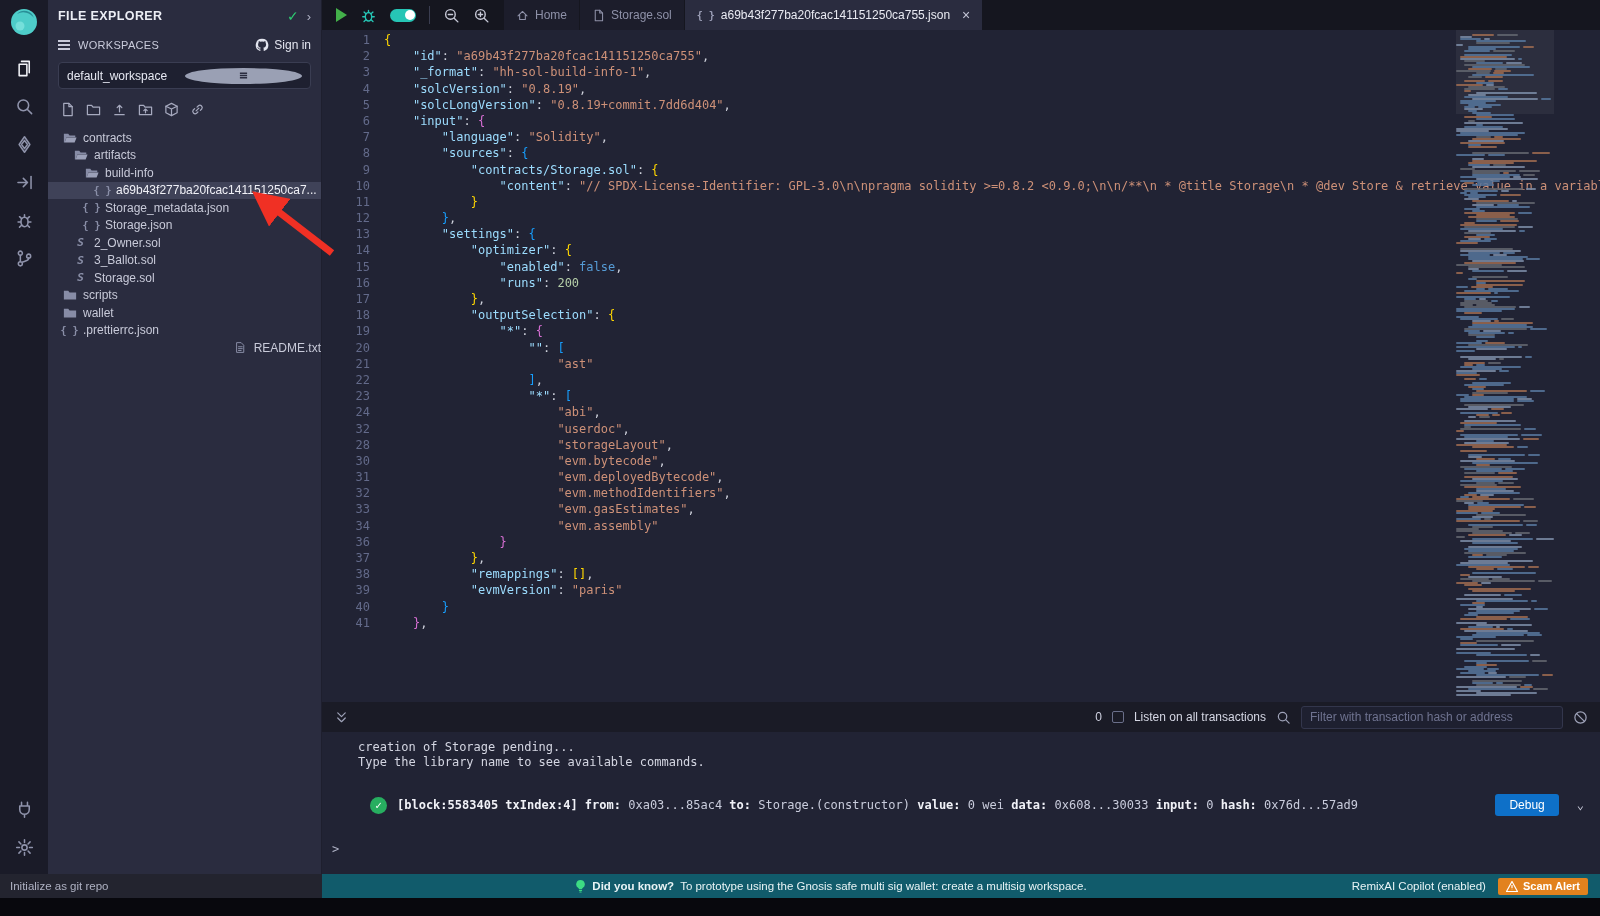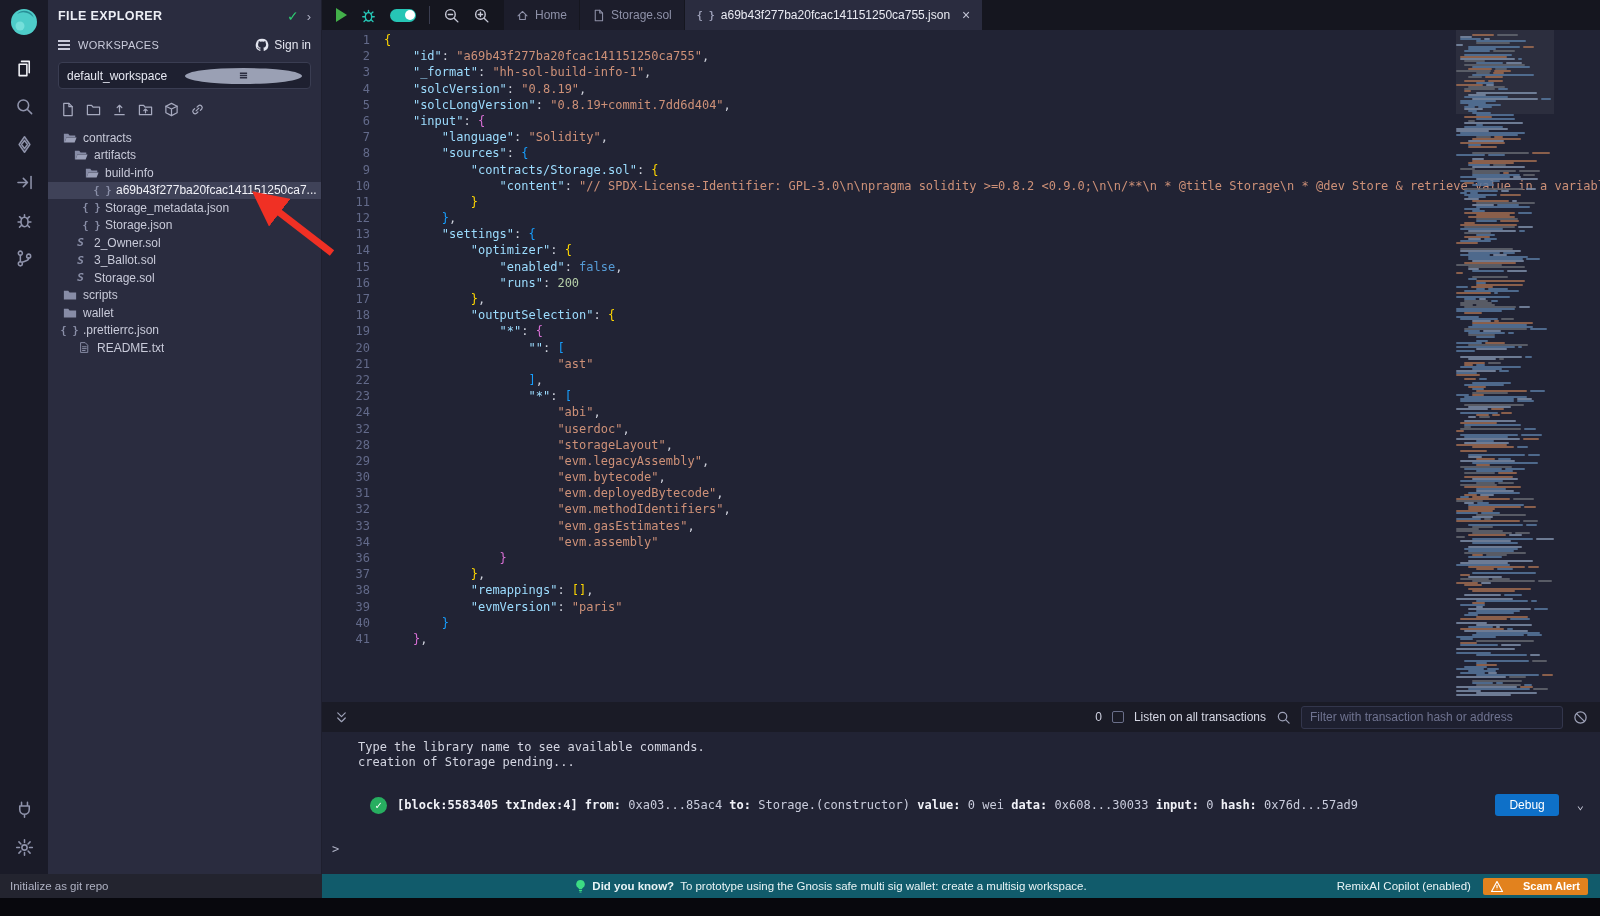--- a/index.html
+++ b/index.html
@@ -83,21 +83,21 @@
 .tx-chev{color:#cfd1e0;margin-right:16px;cursor:pointer;font-size:12px}
 .prompt{margin-top:26px;margin-left:-26px;color:#aeb1c4}
 
 
 .status-bar{height:24px;min-height:24px;display:flex;align-items:stretch;font-size:11.5px}
 .sb-left{width:322px;min-width:322px;background:#23242f;color:#aeb1c2;display:flex;align-items:center;padding-left:10px;cursor:pointer}
 .sb-main{flex:1;background:#115b6b;color:#e8f3f5;display:flex;align-items:center;position:relative}
 .sb-tip{position:absolute;left:0;right:260px;display:flex;justify-content:center;align-items:center;gap:6px;white-space:nowrap}
 .sb-tip b{font-weight:bold}
 .sb-right{margin-left:auto;display:flex;align-items:center;gap:12px;padding-right:12px}
-.scam-badge{background:#e2821e;color:#fff;font-weight:bold;font-size:11px;border-radius:2px;padding:2.5px 8px;display:flex;align-items:center;gap:20px;cursor:pointer}
+.scam-badge{background:#e2821e;color:#fff;font-weight:bold;font-size:11px;border-radius:2px;padding:2.5px 8px;display:flex;align-items:center;gap:5px;cursor:pointer}
 .bottom-strip{height:18px;background:#08080d}
 
 
 .arrow-svg{position:absolute;left:240px;top:185px;z-index:9;pointer-events:none}
 svg.ic{fill:none;stroke:currentColor;stroke-width:1.3;stroke-linecap:round;stroke-linejoin:round}
 </style>
 </head>
 <body>
 
 <div class="app">
@@ -293,21 +293,21 @@
               </svg>
             </span>
             <span class="tree-label">wallet</span>
           </div>
           <div class="tree-row" style="padding-left: 14px;">
             <span class="tree-icon">
               <span class="glyph" style="font-size:10px">{ }</span>
             </span>
             <span class="tree-label">.prettierrc.json</span>
           </div>
-          <div class="tree-row" style="padding-left: 28px;">
+          <div class="tree-row" style="padding-left: 14px; justify-content: flex-end;">
             <span class="tree-icon">
               <svg class="ic" width="12" height="13" viewBox="0 0 16 16" style="color:#8a8fa8">
                 <path d="M4 1.5h5.5L13 5v9.5H4z"></path>
                 <path d="M6 7h5M6 9.5h5M6 12h3.5"></path>
               </svg>
             </span>
             <span class="tree-label">README.txt</span>
           </div>
         </div>
     </div>
@@ -461,24 +461,20 @@
             </div>
             <div class="ed-row">
               <span class="gut">32</span>
               <span class="code">                        <span style="color:#ce9178">"userdoc"</span>,</span>
             </div>
             <div class="ed-row">
               <span class="gut">28</span>
               <span class="code">                        <span style="color:#ce9178">"storageLayout"</span>,</span>
             </div>
             <div class="ed-row">
-              <span class="gut">29</span>
-              <span class="code">                        <span style="color:#ce9178">"evm.legacyAssembly"</span>,</span>
-            </div>
-            <div class="ed-row">
               <span class="gut">30</span>
               <span class="code">                        <span style="color:#ce9178">"evm.bytecode"</span>,</span>
             </div>
             <div class="ed-row">
               <span class="gut">31</span>
               <span class="code">                        <span style="color:#ce9178">"evm.deployedBytecode"</span>,</span>
             </div>
             <div class="ed-row">
               <span class="gut">32</span>
               <span class="code">                        <span style="color:#ce9178">"evm.methodIdentifiers"</span>,</span>
@@ -1565,22 +1561,22 @@
               <circle cx="7" cy="7" r="4.5"></circle>
               <path d="M10.5 10.5 14 14"></path>
             </svg>
           <input class="term-filter" placeholder="Filter with transaction hash or address" style="">
           <svg class="ic" viewBox="0 0 16 16">
               <circle cx="8" cy="8" r="6"></circle>
               <path d="M3.8 3.8l8.4 8.4"></path>
             </svg>
         </div>
         <div class="term-body">
+          <div class="term-line">creation of Storage pending...</div>
           <div class="term-line">Type the library name to see available commands.</div>
-          <div class="term-line">creation of Storage pending...</div>
           <div class="tx-row">
             <span class="tx-check">✓</span>
             <span class="tx-text"><b>[block:5583405 txIndex:4]</b> <b>from:</b> 0xa03...85ac4 <b>to:</b> Storage.(constructor) <b>value:</b> 0 wei <b>data:</b> 0x608...30033 <b>input:</b> 0 <b>hash:</b> 0x76d...57ad9 </span>
             <button class="debug-btn">Debug</button>
             <span class="tx-chev">⌄</span>
           </div>
           <div class="prompt">&gt;</div>
         </div>
       </div>
     </div>

